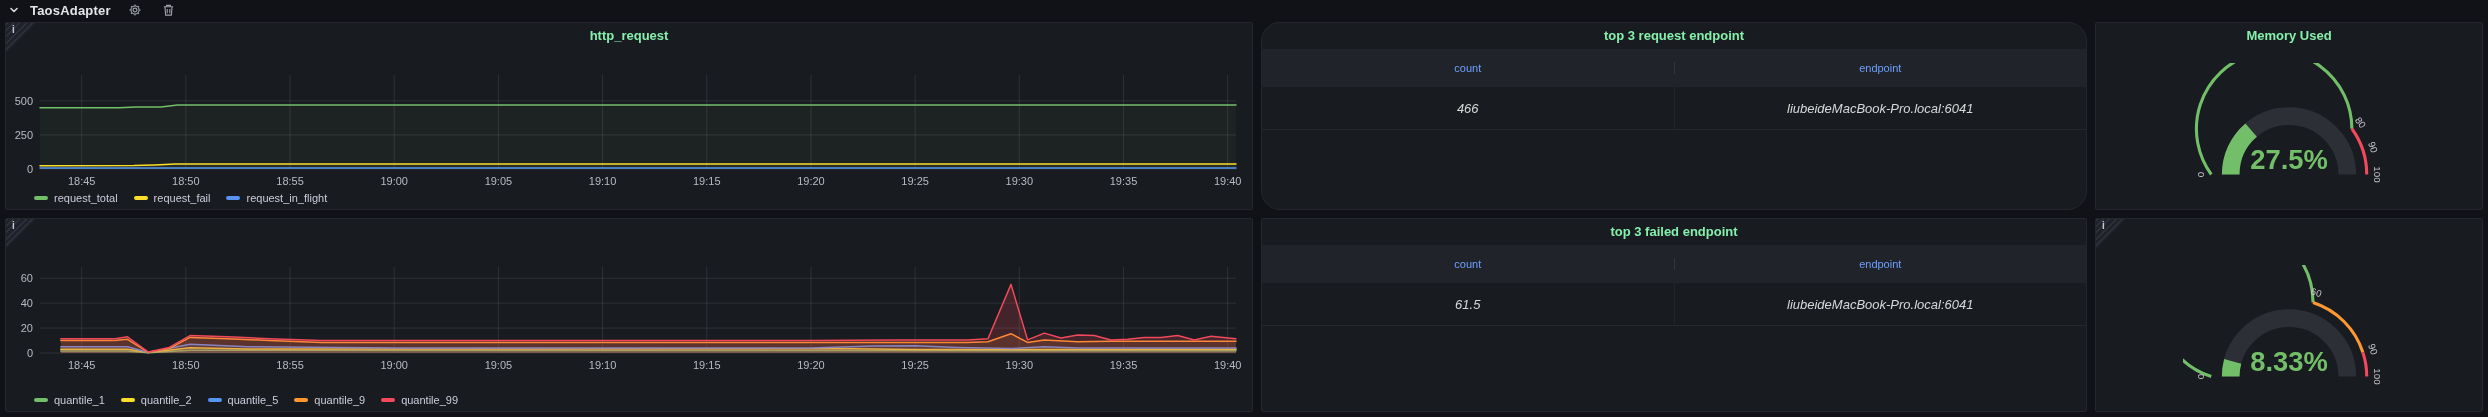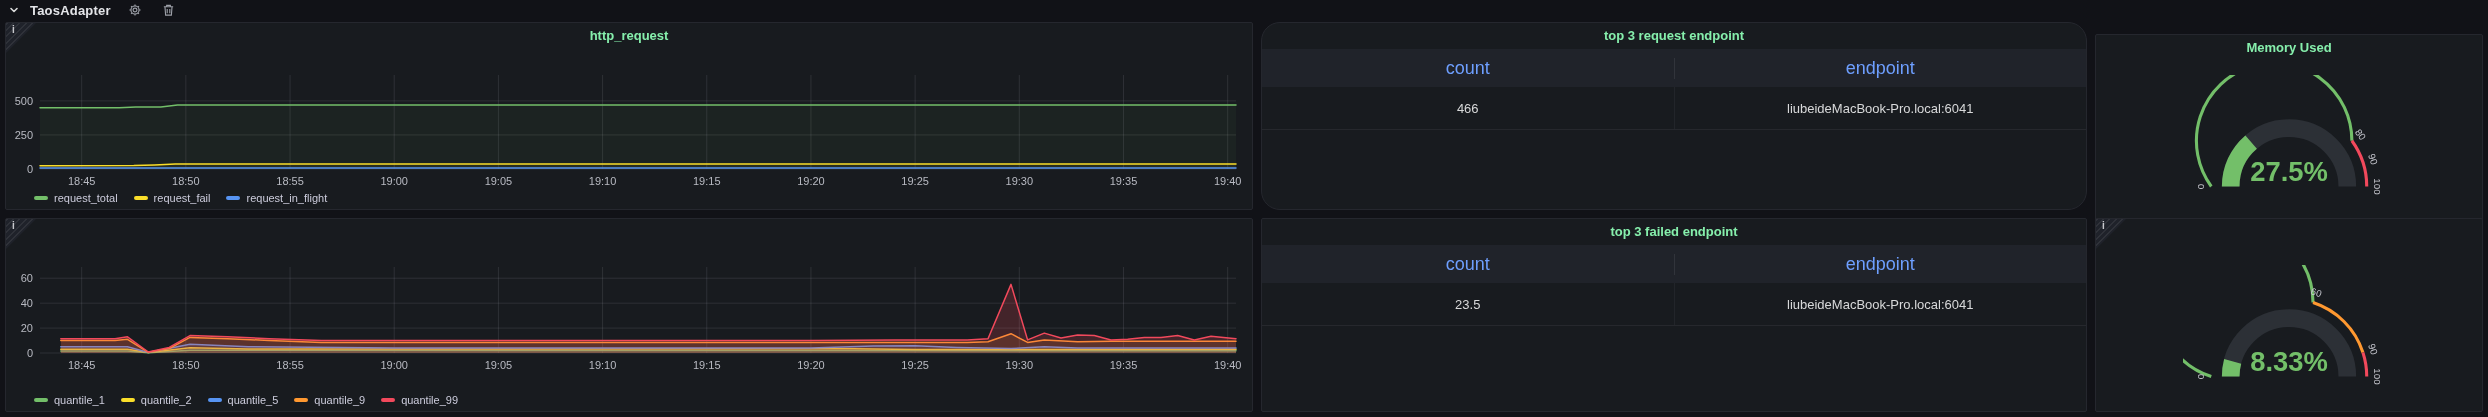--- a/index.html
+++ b/index.html
@@ -21,24 +21,24 @@
   .ic-i{position:absolute;top:1px;left:6px;font-size:10px;font-weight:700;color:#c7c8cc;}
   .chart-svg{position:absolute;left:0;top:0;}
   
   .legend{position:absolute;left:28px;bottom:5px;display:flex;gap:16px;align-items:center;
           font-size:11px;color:#ccccdc;z-index:3;text-align:center;}
   .legend-item{display:flex;align-items:center;cursor:pointer;white-space:nowrap;}
   .legend-swatch{width:14px;height:4px;border-radius:2px;display:inline-block;margin-right:6px;}
   
   .tbl{position:absolute;left:0;right:0;top:26px;}
   .tbl-head{display:flex;background:#20232a;height:38px;align-items:center;}
-  .tbl-head .th{flex:1;text-align:center;font-size:18px;color:#6e9fff;cursor:pointer;}
+  .tbl-head .th{flex:1;text-align:center;font-size:11px;color:#6e9fff;cursor:pointer;}
   .tbl-head .th:first-child{border-right:1px solid rgba(204,204,220,.10);}
   .tbl-row{display:flex;height:42px;align-items:center;border-bottom:1px solid rgba(204,204,220,.08);}
-  .tbl-row .td{flex:1;text-align:center;font-size:13px;color:#d8d9da;}
+  .tbl-row .td{flex:1;text-align:center;font-size:13px;color:#d8d9da;font-style:italic;}
   .tbl-row .td:first-child{border-right:1px solid rgba(204,204,220,.06);height:100%;display:flex;align-items:center;justify-content:center;}
   
   .gauge-wrap{position:absolute;left:50%;transform:translateX(-50%);}
 </style>
 </head>
 <body>
 
 <div class="stage">
 
   <div class="dash-header">
@@ -217,27 +217,27 @@
   </div>
 
   <div class="panel" style="left:1261px;top:218px;width:826px;height:194px;padding-left:48px;">
     <div class="panel-title">top 3 failed endpoint</div>
     <div class="tbl" id="tbl-failed">
         <div class="tbl-head">
           <div class="th">count</div>
           <div class="th">endpoint</div>
         </div>
         <div class="tbl-row">
-          <div class="td">23.5</div>
+          <div class="td">61.5</div>
           <div class="td">liubeideMacBook-Pro.local:6041</div>
         </div>
       </div>
   </div>
 
-  <div class="panel" id="panel-memory" style="left:2095px;top:22px;width:388px;height:188px;margin-top:12px;">
+  <div class="panel" id="panel-memory" style="left:2095px;top:22px;width:388px;height:188px;">
     <div class="panel-title">Memory Used</div>
   <div class="gauge-wrap" style="top: 40px;"><svg viewBox="0 0 240 140" width="212" height="124">
           <path d="M 32.00 126.00 A 88 88 0 1 1 191.19 74.27" fill="none" stroke="#73bf69" stroke-width="3.5"></path>
           <path d="M 191.19 74.27 A 88 88 0 0 1 208.00 126.00" fill="none" stroke="#f2495c" stroke-width="3.5"></path>
           <path d="M 54.00 126.00 A 66 66 0 1 1 186.00 126.00" fill="none" stroke="#2c3036" stroke-width="20"></path>
           <path d="M 54.00 126.00 A 66 66 0 0 1 77.14 75.81" fill="none" stroke="#73bf69" stroke-width="20"></path>
           <text x="20" y="126" text-anchor="middle" dominant-baseline="central" font-size="11" fill="#c8c9d0" transform="rotate(-90 20 126)">0</text>
           <text x="200.90169943749473" y="67.22147477075268" text-anchor="middle" dominant-baseline="central" font-size="11" fill="#c8c9d0" transform="rotate(54 200.90169943749473 67.22147477075268)">80</text>
           <text x="215.10565162951536" y="95.09830056250524" text-anchor="middle" dominant-baseline="central" font-size="11" fill="#c8c9d0" transform="rotate(72 215.10565162951536 95.09830056250524)">90</text>
           <text x="220" y="125.99999999999999" text-anchor="middle" dominant-baseline="central" font-size="11" fill="#c8c9d0" transform="rotate(90 220 125.99999999999999)">100</text>

